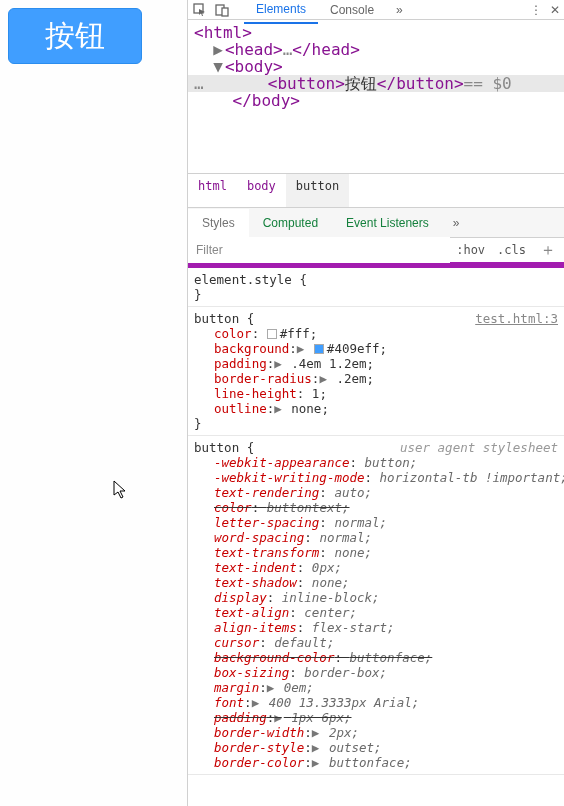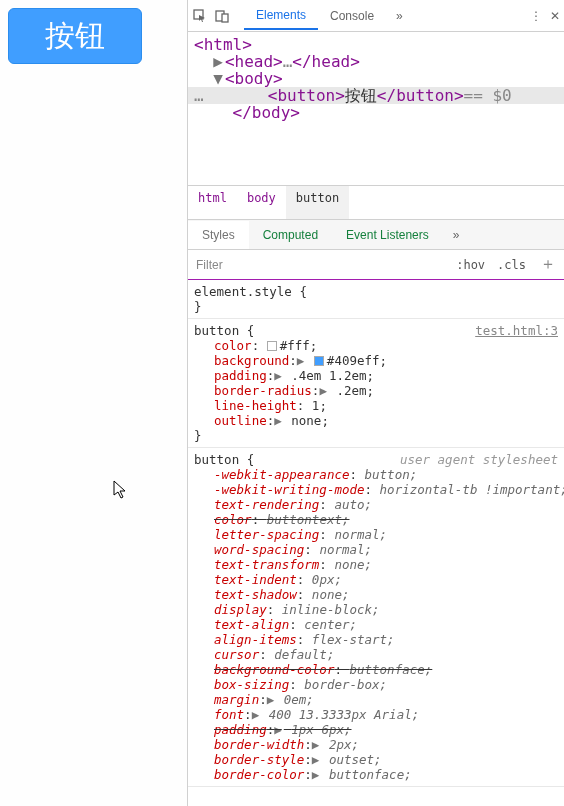--- a/index.html
+++ b/index.html
@@ -1,40 +1,40 @@
 <!DOCTYPE html>
 <html><head>
 <meta charset="utf-8">
 <style>
 * { box-sizing: border-box; margin: 0; padding: 0; }
 body { font-family: "Segoe UI", Arial, sans-serif; font-size: 12px; color: #333; background: #fff; width: 564px; height: 806px; overflow: hidden; position: relative; }
 .page { display: flex; width: 100%; height: 100%; }
 .left-pane { width: 187px; padding: 8px; background: #fefefe; }
 .demo-button { color: #fff; background: #409eff; padding: .4em 1.2em; border-radius: .2em; line-height: 1; outline: none; font-size: 30px; border: 1px solid #2b8dee; cursor: pointer; font-family: "Microsoft YaHei", sans-serif; }
 .devtools { flex: 1; border-left: 1px solid #d0d0d0; display: flex; flex-direction: column; background: #fff; min-width: 0; }
-.toolbar { display: flex; align-items: center; height: 32px; border-bottom: 1px solid #d0d0d0; padding: 0 4px; gap: 6px; }
+.toolbar { display: flex; align-items: center; height: 20px; border-bottom: 1px solid #d0d0d0; padding: 0 4px; gap: 6px; }
 .tb-icon { width: 16px; height: 16px; display:flex; align-items:center; justify-content:center; color:#666; cursor:pointer; }
 .tabs { display: flex; align-items: center; gap: 0; margin-left: 8px; }
 .tab { padding: 6px 12px; color: #666; cursor:pointer; }
 .tab.active { color: #1a73e8; border-bottom: 2px solid #1a73e8; }
 .chev { margin-left: 4px; color: #666; cursor:pointer; padding: 0 6px; }
 .toolbar .right { margin-left: auto; display:flex; gap:8px; align-items:center; color:#666; }
 .dom { padding: 4px 6px; font-family: Consolas, monospace; font-size: 16px; line-height: 17px; color:#333; }
 .dom .line { white-space: pre; }
 .dom .sel { background: #e8e8e8; display:flex; align-items:center; margin-left:-6px; margin-right:-6px; padding-left:6px; }
 .dom .sel .dots { color:#888; width:16px; display:inline-block; }
 .tag { color: #881391; }
 .gray { color: #888; }
 .breadcrumb { display:flex; border-top:1px solid #d0d0d0; border-bottom:1px solid #d0d0d0; height:35px; align-items:stretch; font-family: Consolas, monospace; }
 .bc { padding: 5px 10px; color: #881391; cursor:pointer; }
 .bc.active { background:#f1f1f1; color:#333; }
 .style-tabs { display:flex; border-bottom:1px solid #d0d0d0; height:30px; align-items:center; background:#f6f6f6; gap:0; }
 .stab { padding: 7px 14px; color:#15803d; cursor:pointer; }
 .stab.active { background:#fff; border-top:0; color:#737373; }
-.filter-row { display:flex; border-bottom:1px solid #a21caf; height:30px; align-items:center; }
+.filter-row { display:flex; border-bottom:6px solid #a21caf; height:30px; align-items:center; }
 .filter-input { flex:1; border:none; outline:none; padding:6px 8px; font-size:12px; font-family:inherit; color:#555; }
 .filter-input::placeholder { color:#888; }
 .hov, .cls { padding: 0 6px; color:#555; font-family: Consolas, monospace; cursor:pointer; }
 .plus { padding: 0 8px; color:#888; font-size:16px; cursor:pointer; }
 .styles { flex:1; overflow:auto; font-family: Consolas, monospace; font-size:12.5px; line-height:15px; }
 .rule { padding: 4px 6px; border-bottom:1px solid #e8e8e8; }
 .rule-head { display:flex; justify-content:space-between; }
 .rule-head .src { color:#888; text-decoration: underline; cursor:pointer; }
 .rule-head .src2 { color:#999; font-style:italic; }
 .sel-txt { color:#333; }

